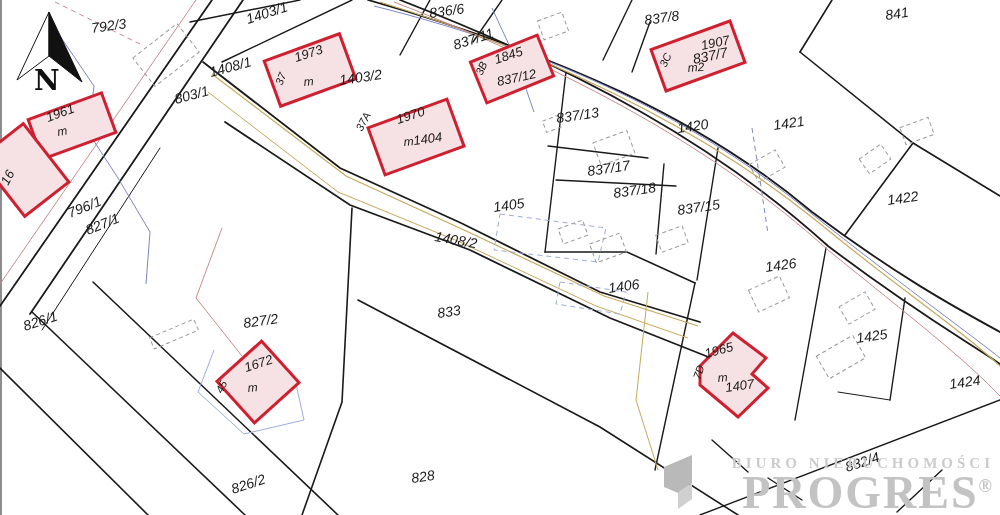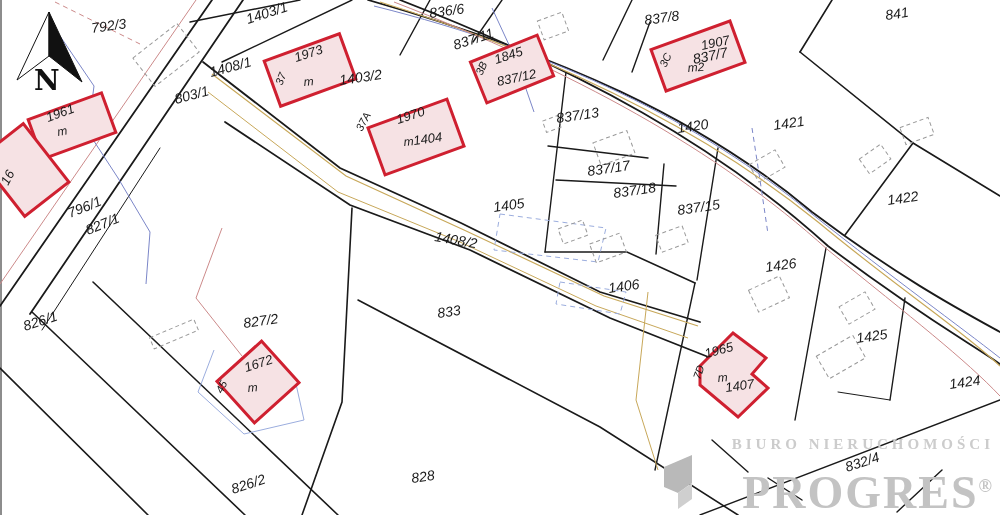--- a/index.html
+++ b/index.html
@@ -5,21 +5,21 @@
   html,body{margin:0;padding:0;background:#ffffff;}
   .stage{position:relative;width:1000px;height:515px;overflow:hidden;background:#ffffff;
          font-family:"Liberation Sans","DejaVu Sans",sans-serif;}
   svg text{font-family:"Liberation Sans","DejaVu Sans",sans-serif;}
   .map-label{font-style:italic;}
   .n-letter{font-family:"DejaVu Serif","Liberation Serif",serif;font-weight:bold;}
   .watermark{position:absolute;right:6px;bottom:0;text-align:right;pointer-events:none;
              color:#c9c9c9;display:flex;align-items:flex-end;gap:22px;font-family:Liberation Serif, serif;}
   .wm-text{display:flex;flex-direction:column;align-items:flex-end;}
   .wm-line1{font-size:15px;font-weight:bold;letter-spacing:4px;color:#cccccc;line-height:1;}
-  .wm-line2{font-size:46px;font-weight:bold;letter-spacing:2px;color:#c3c3c3;line-height:.95;margin-top:19px;}
+  .wm-line2{font-size:46px;font-weight:bold;letter-spacing:2px;color:#c3c3c3;line-height:.95;}
   .wm-line2 sup{font-size:18px;}
 </style>
 </head>
 <body>
 
 <div class="stage">
   <svg id="map-svg" width="1000" height="515" viewBox="0 0 1000 515">
       <path d="M1,0 L1,515" stroke="#1a1a1a" stroke-width="1" fill="none" stroke-linecap="round"></path>
       <path d="M212,0 L0,306" stroke="#1a1a1a" stroke-width="1.8" fill="none" stroke-linecap="round"></path>
       <path d="M243,0 L30,314" stroke="#1a1a1a" stroke-width="1.8" fill="none" stroke-linecap="round"></path>

